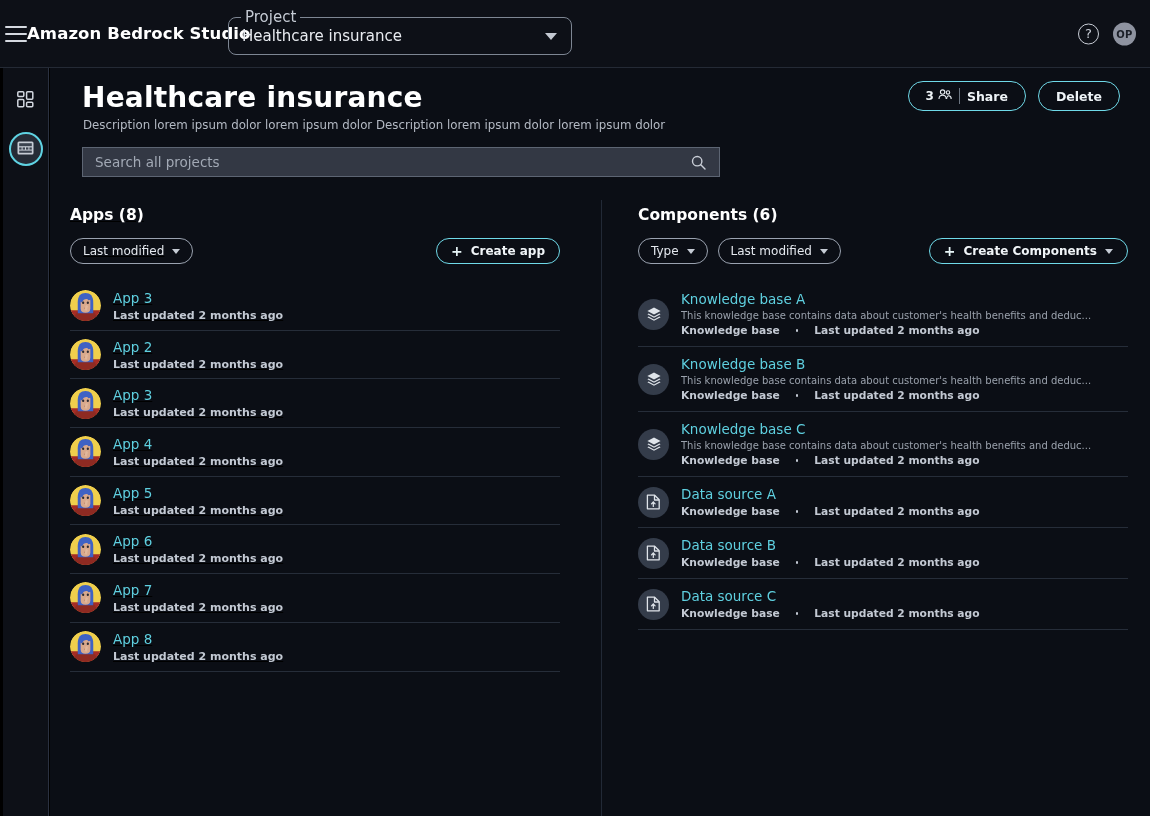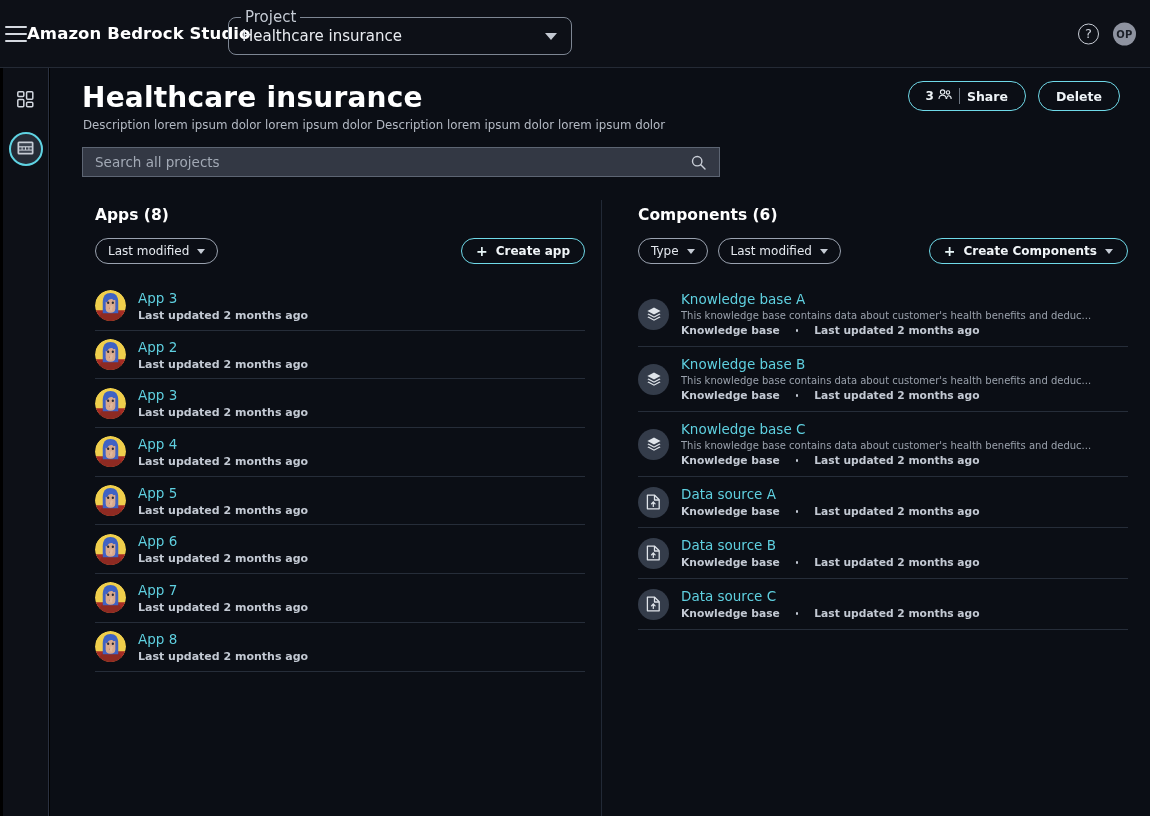--- a/index.html
+++ b/index.html
@@ -246,21 +246,21 @@
     position: absolute;
     left: 551px; top: 132px;
     width: 1px; height: 616px;
     background: #222936;
   }
 
   .col {
     position: absolute;
     top: 138px;
   }
-  .col-apps { left: 45px; width: 490px; }
+  .col-apps { left: 20px; width: 490px; text-decoration: underline; }
   .col-comps { left: 588px; width: 490px; }
 
   .section-title {
     font-size: 15.5px;
     font-weight: bold;
     color: #ffffff;
     margin-bottom: 14px;
   }
 
   .toolbar {

